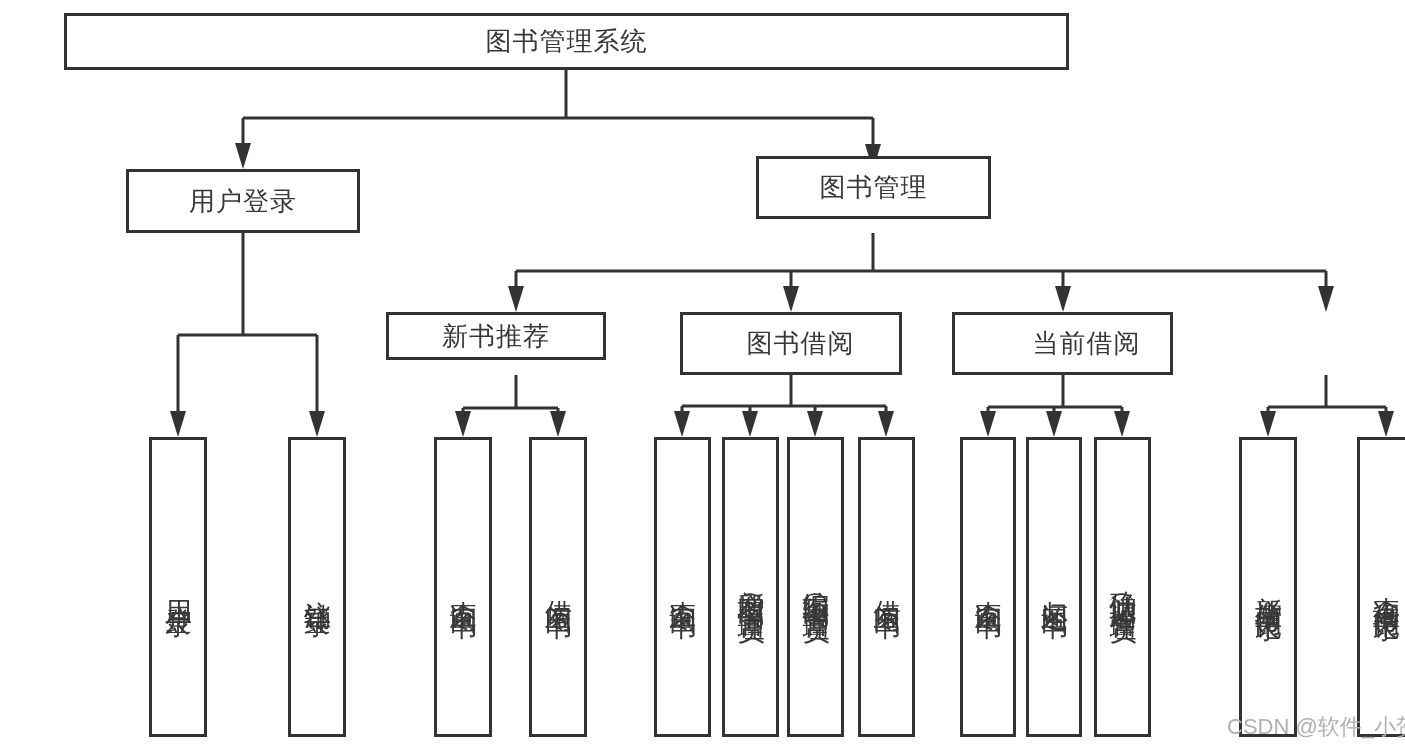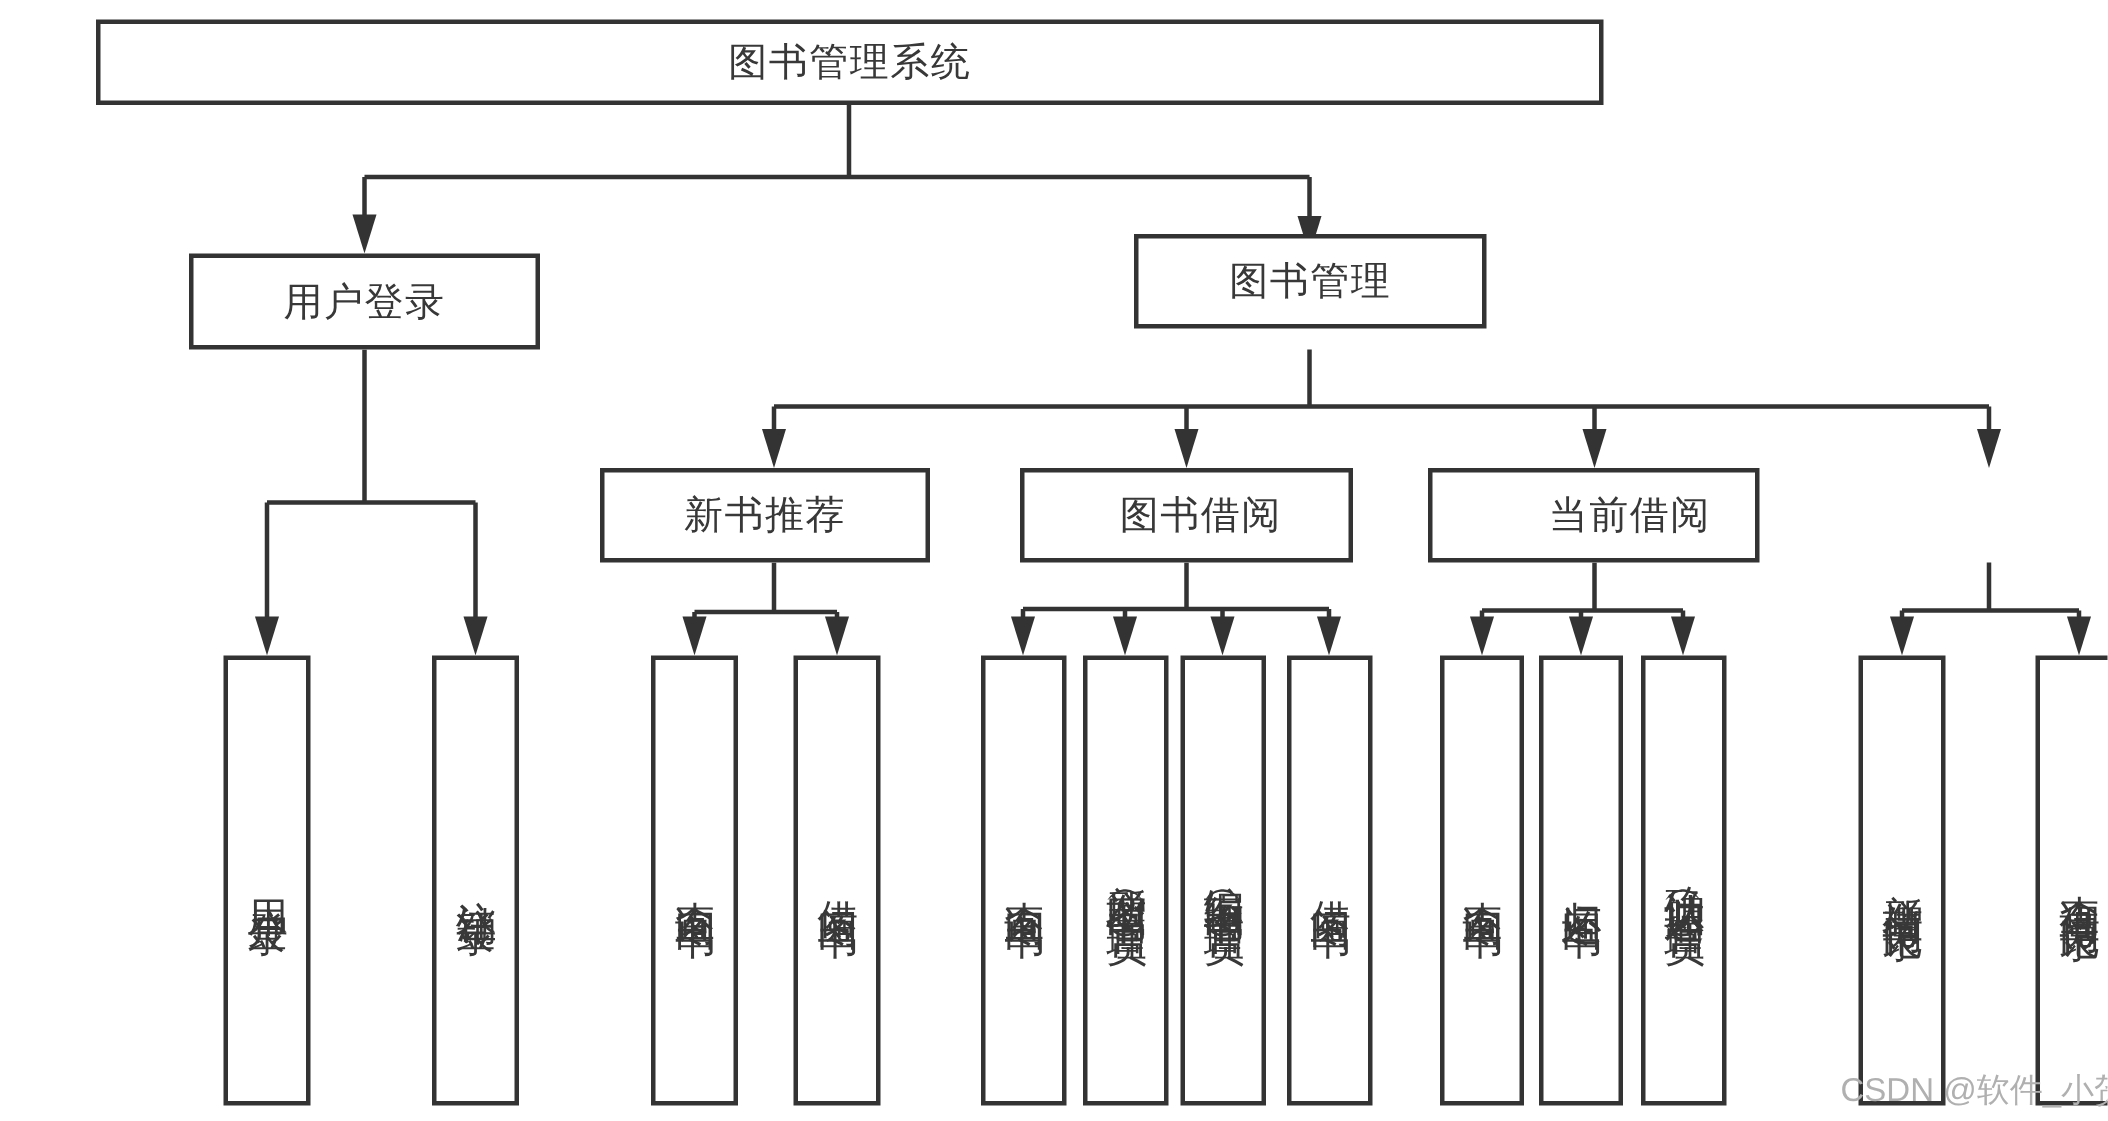--- a/index.html
+++ b/index.html
@@ -106,21 +106,21 @@
     <span class="hlabel">图书管理系统</span>
   </div>
 
   <div class="node" style="left:82px; top:169px; width:234px; height:64px;">
     <span class="hlabel">用户登录</span>
   </div>
   <div class="node" style="left:712px; top:156px; width:235px; height:63px;">
     <span class="hlabel">图书管理</span>
   </div>
 
-  <div class="node" style="left:356px; top:312px; width:220px; height:63px;justify-content:center;">
+  <div class="node" style="left:342px; top:312px; width:220px; height:48px;justify-content:center;">
     <span class="hlabel">新书推荐</span>
   </div>
   <div class="node" style="left:636px; top:312px; width:222px; height:63px;padding-left:19px;">
     <span class="hlabel">图书借阅</span>
   </div>
   <div class="node" style="left:908px; top:312px; width:221px; height:63px;padding-left:48px;">
     <span class="hlabel">当前借阅</span>
   </div>
 
   <div class="node leaf" style="left:105px; top:437px; width:58px; height:300px;">

